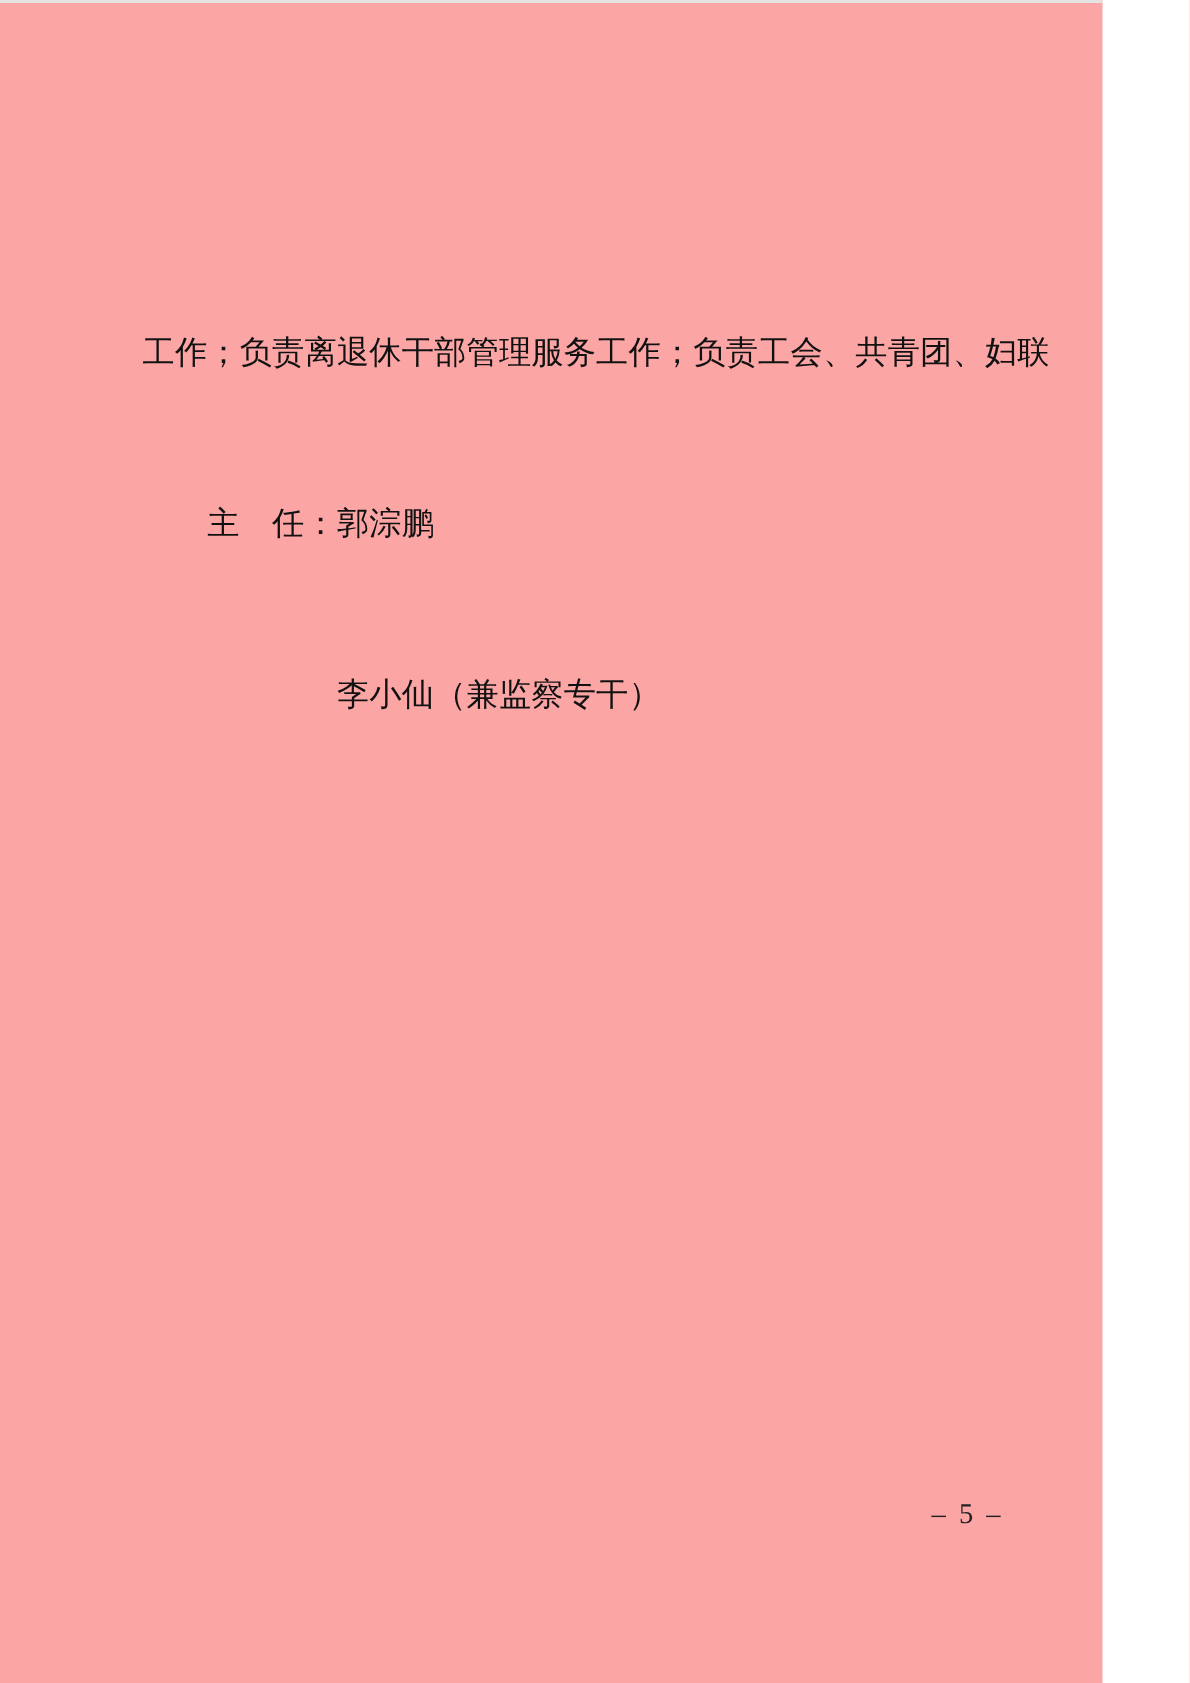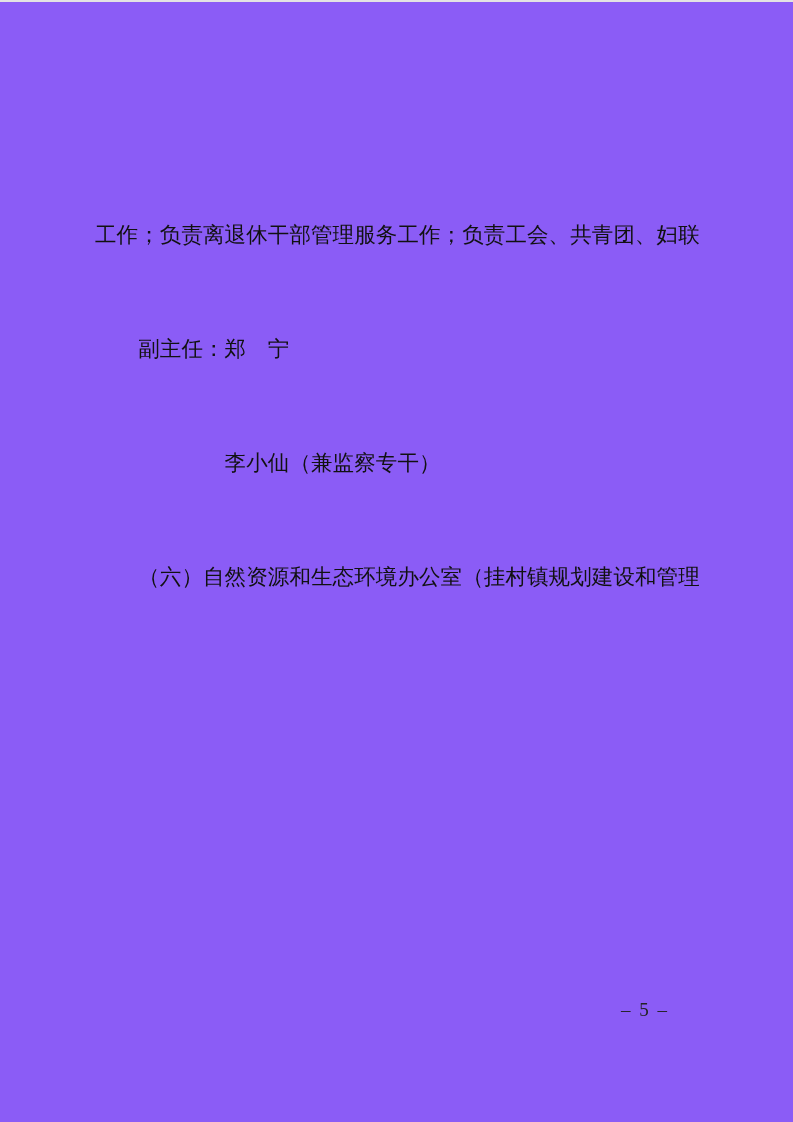--- a/index.html
+++ b/index.html
@@ -2,23 +2,23 @@
 <html lang="zh"><head>
 <meta charset="utf-8">
 <style>
   html, body {
     margin: 0;
     padding: 0;
     background: #ffffff;
   }
   .page {
     position: relative;
-    width: 793px;
+    width: 735px;
     height: 1122px;
-    background: #8b5cf6;
+    background: #fca5a5;
     overflow: hidden;
     font-family: "Liberation Serif", "DejaVu Serif", serif;
     color: #111111;
   }
   .scan-edge {
     position: absolute;
     top: 0;
     left: 0;
     width: 100%;
     height: 2px;
@@ -48,23 +48,22 @@
   }
 </style>
 </head>
 <body>
 
 <div class="page">
   <div class="scan-edge"></div>
 
   <div class="text-block">
     <div class="line">工作；负责离退休干部管理服务工作；负责工会、共青团、妇联</div>
-    <div class="line">　　副主任：郑　宁</div>
+    <div class="line">　　主　任：郭淙鹏</div>
     <div class="line">　　　　　　李小仙（兼监察专干）</div>
-    <div class="line">　　（六）自然资源和生态环境办公室（挂村镇规划建设和管理</div>
     
     
     
     
     
     
     
     
     
     

